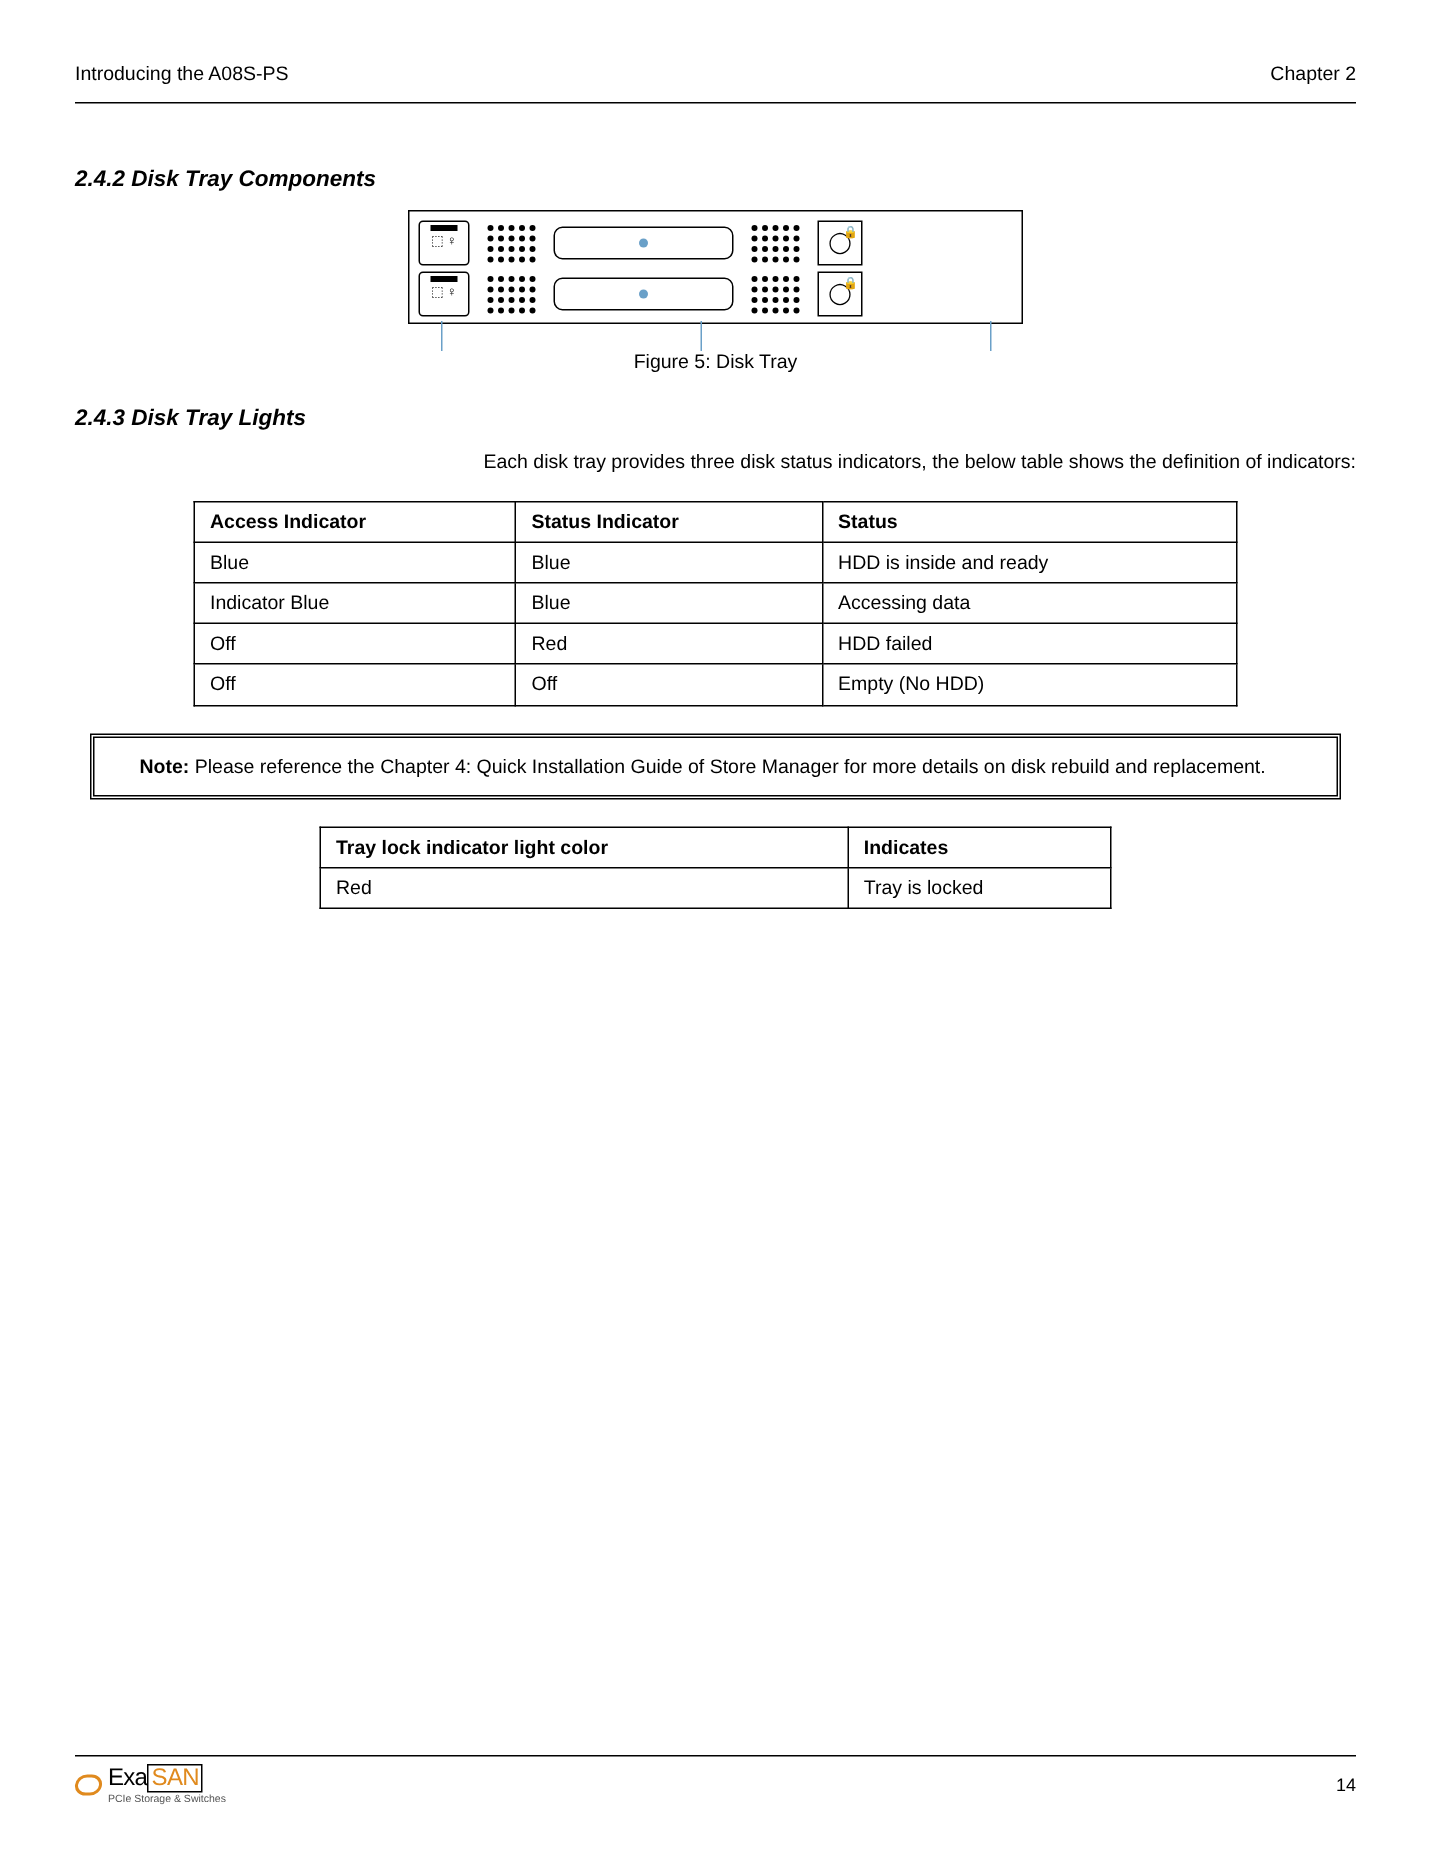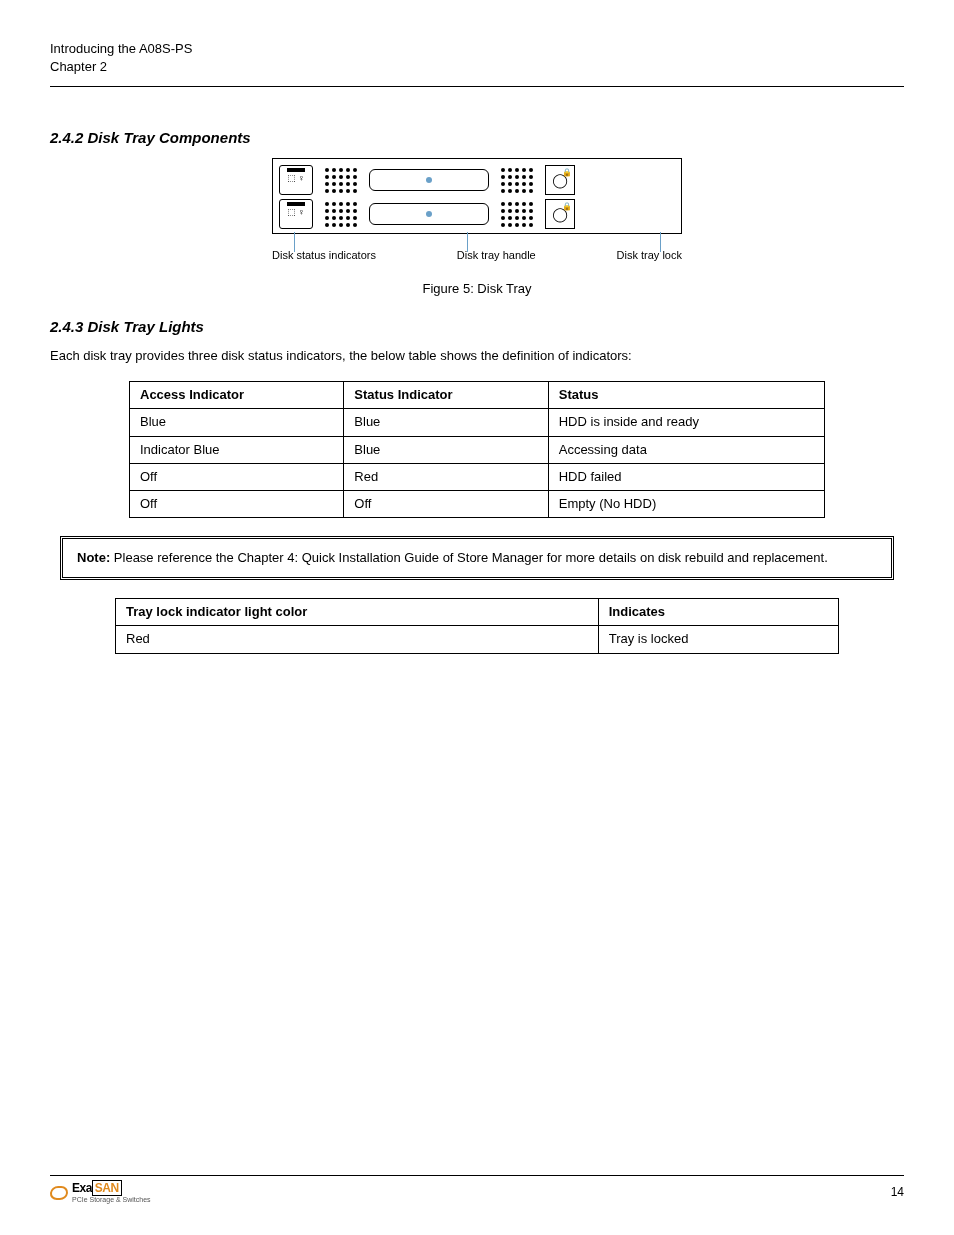--- a/index.html
+++ b/index.html
@@ -17,21 +17,20 @@
   }
   .header-rule {
     border-top: 1.5px solid #000;
     margin: 10px 0 40px 0;
   }
   .header-line {
     display: flex;
     justify-content: space-between;
     font-size: 13px;
     margin-bottom: 4px;
-    flex-direction: column;
   }
   h3.subsection {
     font-size: 15px;
     font-weight: bold;
     font-style: italic;
     margin: 18px 0 10px 0;
   }
   .figure-block {
     text-align: center;
     margin: 10px 0 6px 0;
@@ -105,46 +104,46 @@
     position:relative;
   }
   .callout-line {
     position:absolute; width:1px; background:#6aa0c8;
   }
   .legend {
     text-align:left; font-size:10px; margin-top:4px; line-height:1.5;
   }
   .legend-sym { display:inline-block; width:10px; text-align:center; }
 
-  .body-text { margin: 8px 0 16px 0; }
+  .body-text { margin: 8px 0 16px 0; text-align: right; }
 
   table.indicator {
     border-collapse: collapse;
     width: 696px;
     margin: 0 auto 18px auto;
     font-size: 13px;
   }
   table.indicator th, table.indicator td {
     border: 1px solid #000;
     padding: 4px 10px;
     text-align: left;
   }
   table.indicator th { font-weight: bold; }
   
   .note-box {
     border: 3px double #000;
-    padding: 10px 14px;
+    padding: 10px 30px;
     margin: 8px 10px 18px 10px;
     font-size: 13px;
   }
   .note-box strong { font-weight: bold; }
   
   table.locklight {
     border-collapse: collapse;
-    width: 724px;
+    width: 528px;
     margin: 0 auto 10px auto;
     font-size: 13px;
   }
   table.locklight th, table.locklight td {
     border: 1px solid #000;
     padding: 4px 10px;
     text-align: left;
   }
   table.locklight th { font-weight: bold; }
 
@@ -152,21 +151,21 @@
     position:absolute;
     left:50px; right:50px; bottom:30px;
   }
   .footer-rule { border-top:1.5px solid #000; margin-bottom:4px;}
   .footer-line { display:flex; justify-content:space-between; align-items:center; font-size:12px;}
   .logo { display:flex; align-items:center; gap:4px;}
   .logo-ring {
     width:18px; height:14px; border:2px solid #e08a1e; border-radius:50%/60%;
     transform: skewX(-6deg);
   }
-  .logo-text { font-weight:bold; font-size:12px; letter-spacing:-0.5px;}
+  .logo-text { font-weight:normal; font-size:16px; letter-spacing:-0.5px;}
   .logo-text .exa { color:#000; }
   .logo-text .san { color:#e08a1e; border:1px solid #000; padding:0 2px; background:linear-gradient(#fff,#fff);}
   .logo-sub { font-size:7px; color:#555; margin-top:-2px;}
 </style>
 </head>
 <body>
 
 <div class="header-line">
   <span>Introducing the A08S-PS</span>
   <span>Chapter 2</span>
@@ -288,25 +287,20 @@
             <span></span>
             <span></span>
         </div>
         <div class="lock-box">◯<span class="mini-lock">🔒</span></div>
       </div>
     </div>
 
     <div class="callout-line" style="left:22px;  top:74px; height:20px;"></div>
     <div class="callout-line" style="left:195px; top:74px; height:20px;"></div>
     <div class="callout-line" style="left:388px; top:74px; height:20px;"></div>
-    <div class="callouts">
-      <span>Disk status indicators</span>
-      <span>Disk tray handle</span>
-      <span>Disk tray lock</span>
-    </div>
   </div>
   <div class="figure-caption">Figure 5: Disk Tray</div>
 </div>
 
 <h3 class="subsection">2.4.3 Disk Tray Lights</h3>
 
 <p class="body-text">Each disk tray provides three disk status indicators, the below table shows the definition of indicators:</p>
 
 <table class="indicator">
   <thead>

